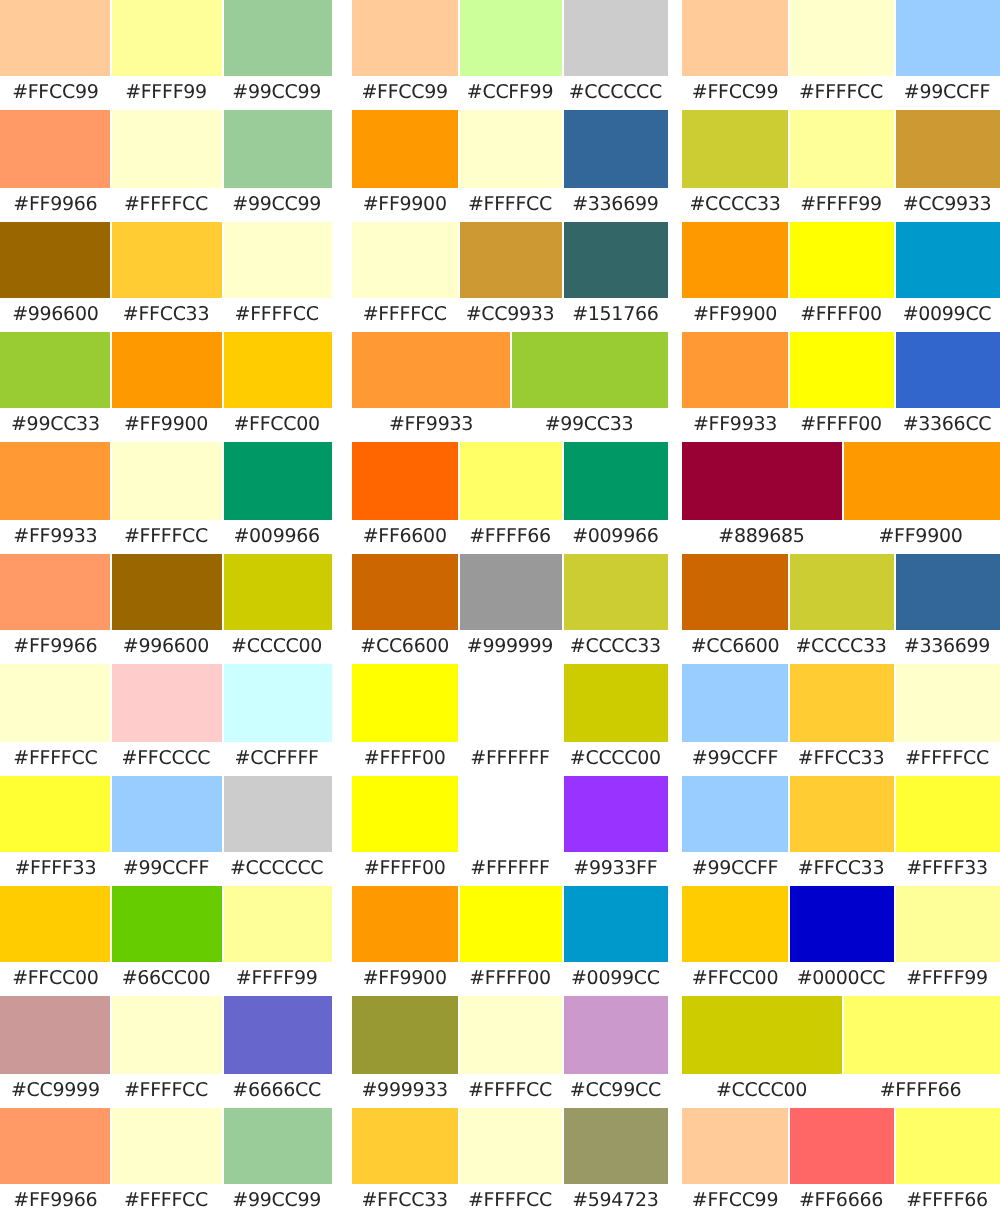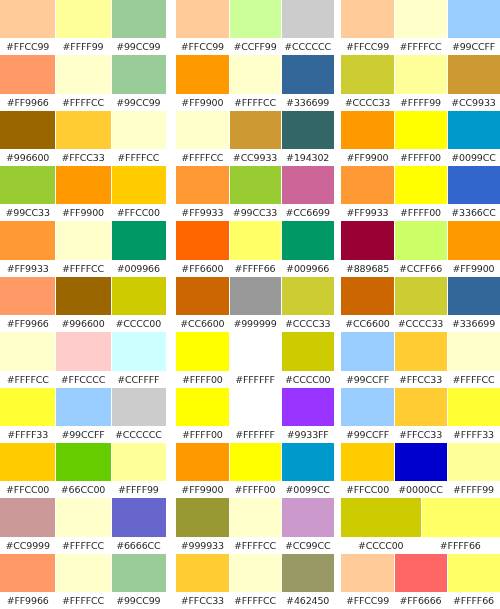--- a/index.html
+++ b/index.html
@@ -278,36 +278,32 @@
         <div class="swatch-cell">
           <div class="swatch-chip" title="#FFFFCC" style="background-color: rgb(255, 255, 204);"></div>
           <div class="swatch-label">#FFFFCC</div>
         </div>
         <div class="swatch-cell">
           <div class="swatch-chip" title="#CC9933" style="background-color: rgb(204, 153, 51);"></div>
           <div class="swatch-label">#CC9933</div>
         </div>
         <div class="swatch-cell">
           <div class="swatch-chip" title="#336666" style="background-color: rgb(51, 102, 102);"></div>
-          <div class="swatch-label">#194302</div>
+          <div class="swatch-label">#151766</div>
         </div>
       </div>
       <div class="palette-row">
         <div class="swatch-cell">
           <div class="swatch-chip" title="#FF9933" style="background-color: rgb(255, 153, 51);"></div>
           <div class="swatch-label">#FF9933</div>
         </div>
         <div class="swatch-cell">
           <div class="swatch-chip" title="#99CC33" style="background-color: rgb(153, 204, 51);"></div>
           <div class="swatch-label">#99CC33</div>
         </div>
-        <div class="swatch-cell">
-          <div class="swatch-chip" title="#CC6699" style="background-color: rgb(204, 102, 153);"></div>
-          <div class="swatch-label">#CC6699</div>
-        </div>
       </div>
       <div class="palette-row">
         <div class="swatch-cell">
           <div class="swatch-chip" title="#FF6600" style="background-color: rgb(255, 102, 0);"></div>
           <div class="swatch-label">#FF6600</div>
         </div>
         <div class="swatch-cell">
           <div class="swatch-chip" title="#FFFF66" style="background-color: rgb(255, 255, 102);"></div>
           <div class="swatch-label">#FFFF66</div>
         </div>
@@ -390,21 +386,21 @@
         <div class="swatch-cell">
           <div class="swatch-chip" title="#FFCC33" style="background-color: rgb(255, 204, 51);"></div>
           <div class="swatch-label">#FFCC33</div>
         </div>
         <div class="swatch-cell">
           <div class="swatch-chip" title="#FFFFCC" style="background-color: rgb(255, 255, 204);"></div>
           <div class="swatch-label">#FFFFCC</div>
         </div>
         <div class="swatch-cell">
           <div class="swatch-chip" title="#999966" style="background-color: rgb(153, 153, 102);"></div>
-          <div class="swatch-label">#462450</div>
+          <div class="swatch-label">#594723</div>
         </div>
       </div>
     </div>
   <div class="palette-group group-right">
       <div class="palette-row">
         <div class="swatch-cell">
           <div class="swatch-chip" title="#FFCC99" style="background-color: rgb(255, 204, 153);"></div>
           <div class="swatch-label">#FFCC99</div>
         </div>
         <div class="swatch-cell">
@@ -457,24 +453,20 @@
           <div class="swatch-chip" title="#3366CC" style="background-color: rgb(51, 102, 204);"></div>
           <div class="swatch-label">#3366CC</div>
         </div>
       </div>
       <div class="palette-row">
         <div class="swatch-cell">
           <div class="swatch-chip" title="#990033" style="background-color: rgb(153, 0, 51);"></div>
           <div class="swatch-label">#889685</div>
         </div>
         <div class="swatch-cell">
-          <div class="swatch-chip" title="#CCFF66" style="background-color: rgb(204, 255, 102);"></div>
-          <div class="swatch-label">#CCFF66</div>
-        </div>
-        <div class="swatch-cell">
           <div class="swatch-chip" title="#FF9900" style="background-color: rgb(255, 153, 0);"></div>
           <div class="swatch-label">#FF9900</div>
         </div>
       </div>
       <div class="palette-row">
         <div class="swatch-cell">
           <div class="swatch-chip" title="#CC6600" style="background-color: rgb(204, 102, 0);"></div>
           <div class="swatch-label">#CC6600</div>
         </div>
         <div class="swatch-cell">

